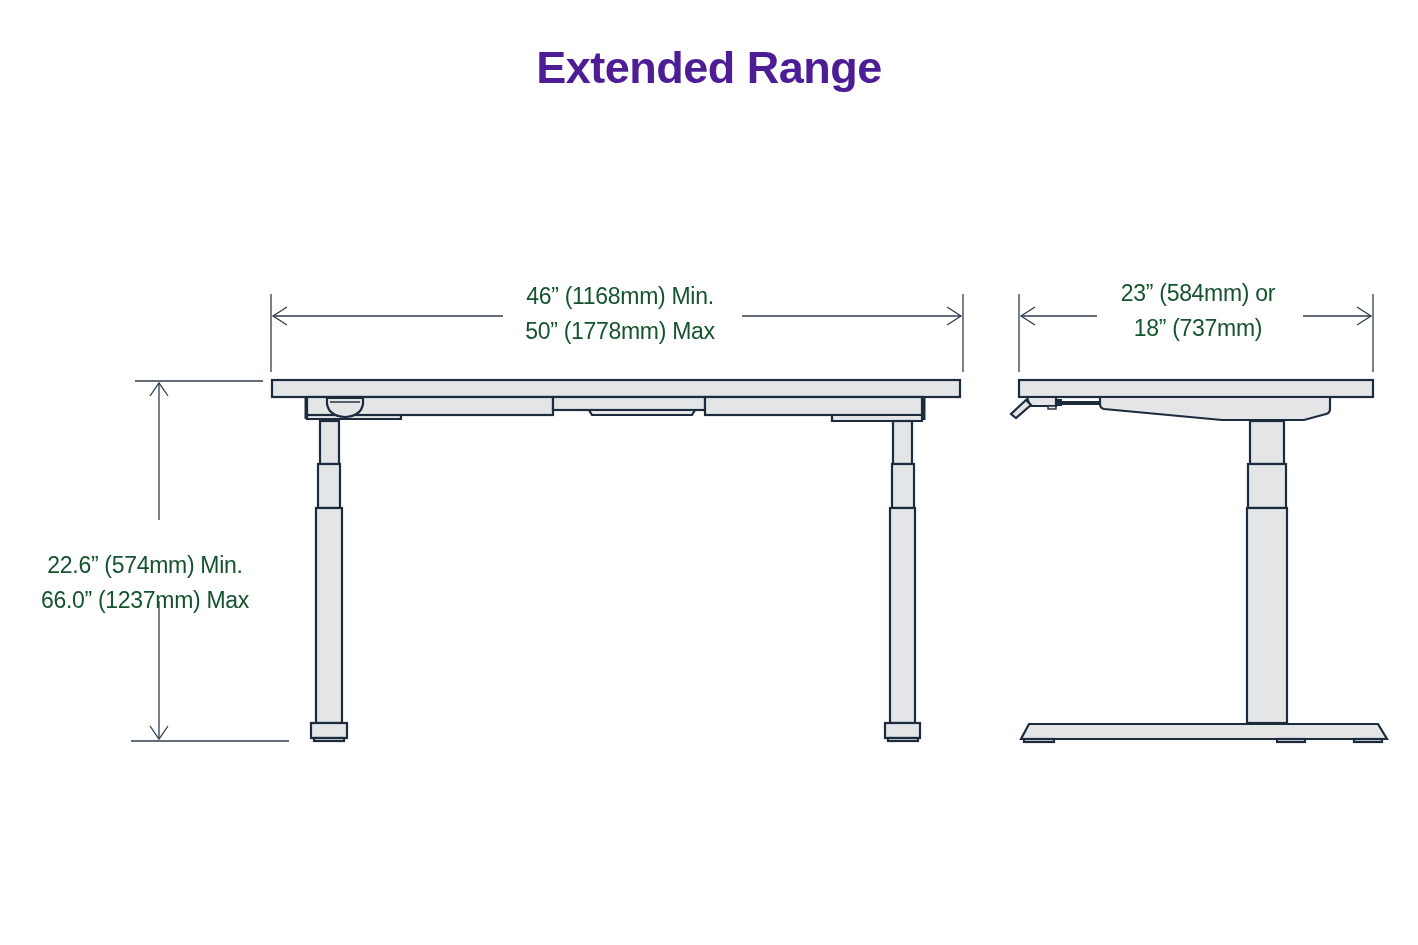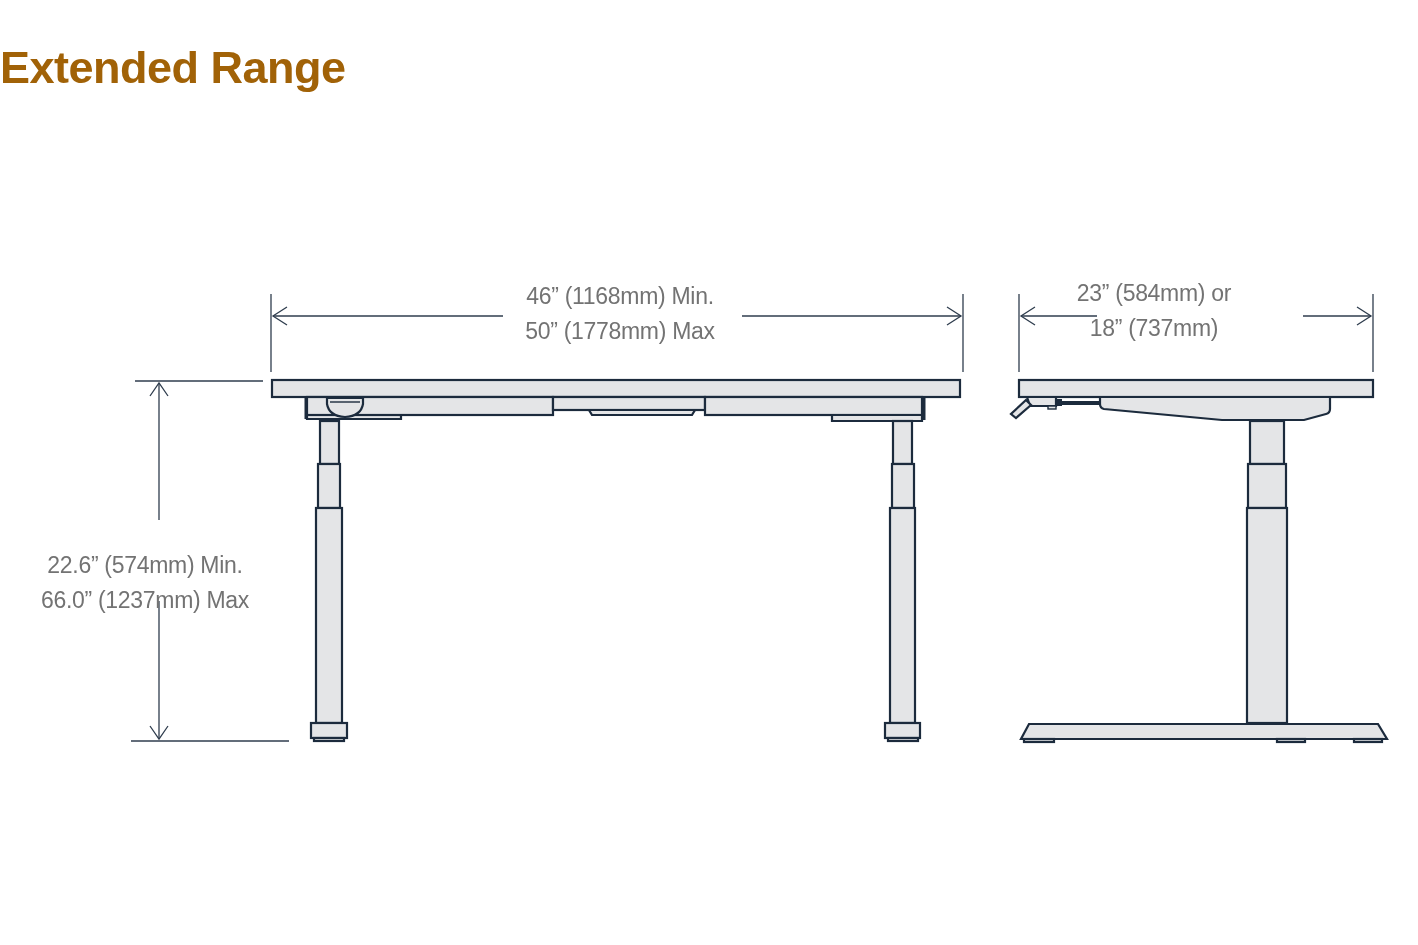--- a/index.html
+++ b/index.html
@@ -13,42 +13,43 @@
       position: relative;
       overflow: hidden;
       font-family: "Liberation Sans", "DejaVu Sans", sans-serif;
       color: #0f1b2d;
     }
     .title {
       position: absolute;
       left: 0;
       top: 42px;
       width: 1418px;
+      text-align: center;
       font-size: 45px;
       font-weight: 700;
       letter-spacing: -0.5px;
-      color: #a16207;
+      color: #4c1d95;
     }
     svg.drawing {
       position: absolute;
       left: 0;
       top: 0;
     }
     .label {
       position: absolute;
       font-size: 23px;
       line-height: 35px;
-      color: #737373;
+      color: #14532d;
       text-align: center;
       white-space: nowrap;
       letter-spacing: -0.3px;
     }
     .label span { display: block; }
     .lbl-width-front { left: 470px; top: 279px; width: 300px; }
-    .lbl-depth-side { left: 1004px; top: 276px; width: 300px; }
+    .lbl-depth-side { left: 1048px; top: 276px; width: 300px; }
     .lbl-height { left: 10px; top: 548px; width: 270px; }
   </style>
 </head>
 <body>
 
 <div class="title">Extended Range</div>
 
 <svg class="drawing" width="1418" height="945" viewBox="0 0 1418 945" xmlns="http://www.w3.org/2000/svg">
   <defs>
     <style>

